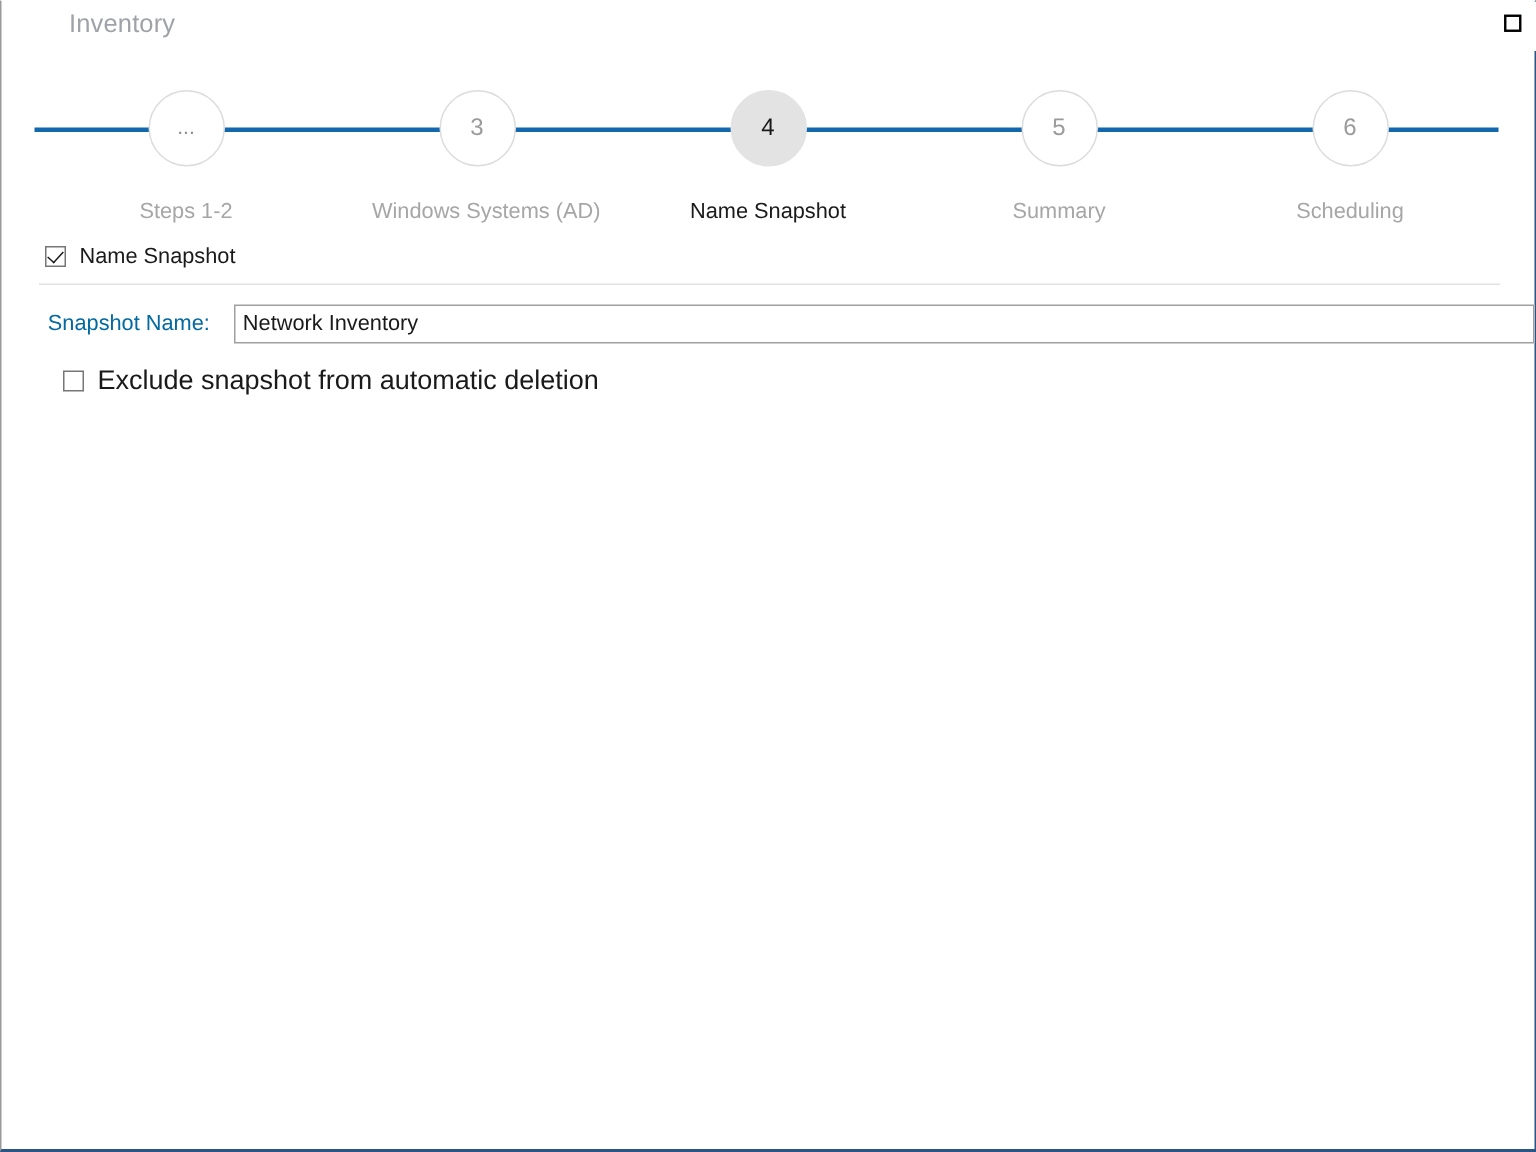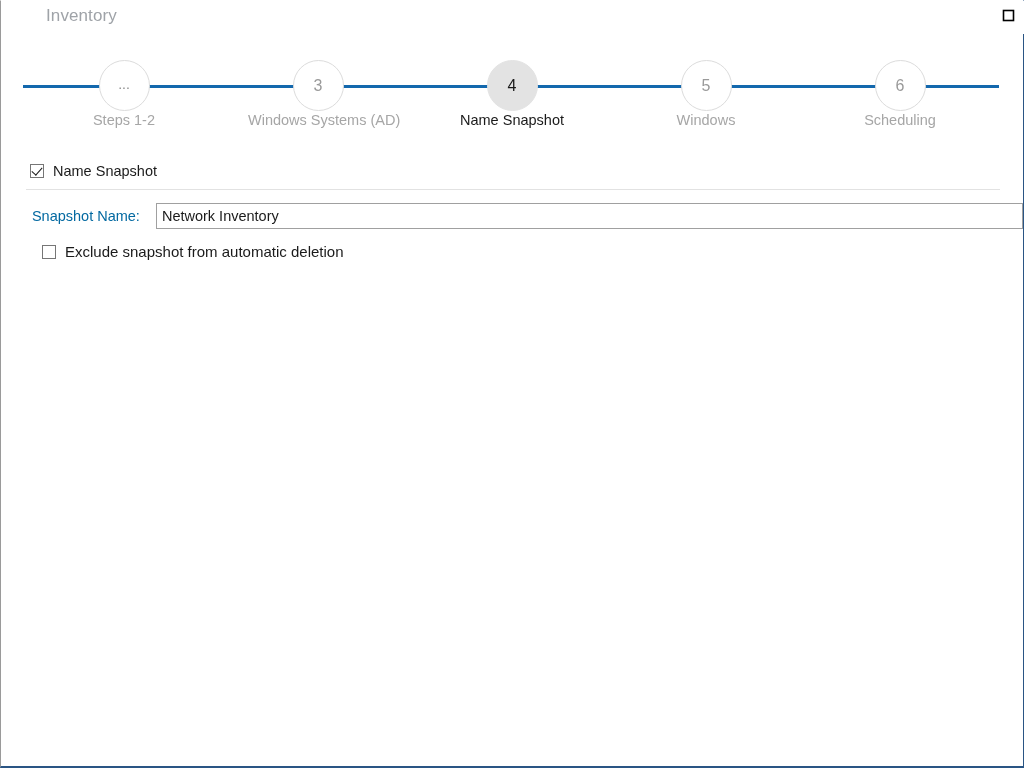--- a/index.html
+++ b/index.html
@@ -90,21 +90,21 @@
     color: #1a1a1a;
     font-weight: normal;
   }
   .step-circle.ellipsis {
     font-size: 14px;
     letter-spacing: 0px;
     padding-bottom: 4px;
     color: #8c8c8c;
   }
   .step-label {
-    margin-top: 1px;
+    margin-top: 22px;
     font-size: 14.5px;
     color: #a6a6a6;
     white-space: nowrap;
   }
   .step.active .step-label {
     color: #1a1a1a;
   }
 
   
   #content {
@@ -181,21 +181,21 @@
     outline: none;
   }
 
   #exclude-row {
     position: absolute;
     left: 41px; top: 92px;
     display: flex; align-items: center;
   }
   #exclude-row .cb-label {
     margin-left: 9px;
-    font-size: 15px;
+    font-size: 18px;
     color: #1a1a1a;
     white-space: nowrap;
   }
 
   
   #footer {
     position: absolute;
     left: 0; bottom: 12px;
     width: 100%;
     height: 40px;
@@ -258,21 +258,21 @@
       <div class="step-label">Windows Systems (AD)</div>
     </div>
 
     <div class="step active" style="left:511px;">
       <div class="step-circle">4</div>
       <div class="step-label">Name Snapshot</div>
     </div>
 
     <div class="step" style="left:705px;">
       <div class="step-circle">5</div>
-      <div class="step-label">Windows</div>
+      <div class="step-label">Summary</div>
     </div>
 
     <div class="step" style="left:899px;">
       <div class="step-circle">6</div>
       <div class="step-label">Scheduling</div>
     </div>
   </div>
 
   <div id="content">
 

